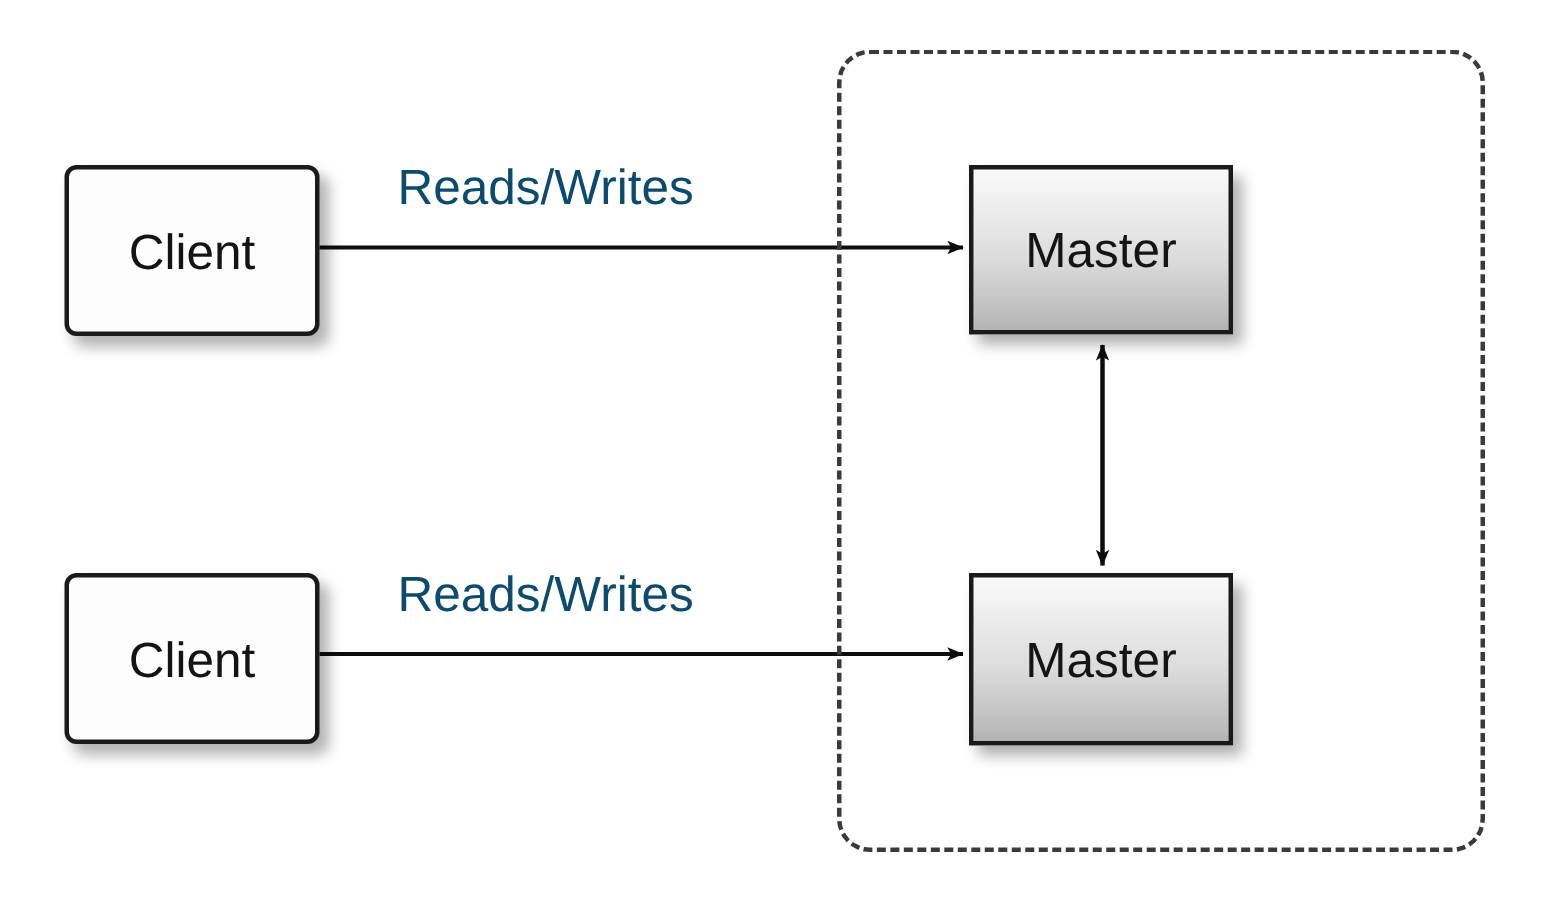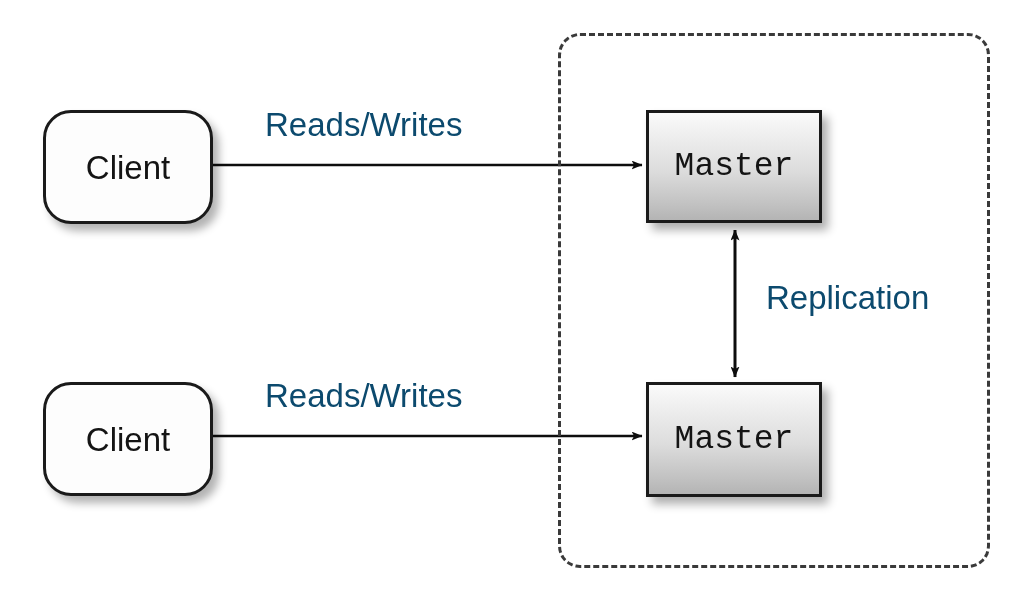--- a/index.html
+++ b/index.html
@@ -24,21 +24,21 @@
     width: 1028px;
     height: 610px;
   }
 
   
   .client-box {
     position: absolute;
     box-sizing: border-box;
     background: #fdfdfd;
     border: 3px solid #1a1a1a;
-    border-radius: 28px;
+    border-radius: 8px;
     display: flex;
     align-items: center;
     justify-content: center;
     box-shadow: 6px 7px 9px rgba(0,0,0,0.30);
     z-index: 3;
   }
   .client-box .label {
     font-size: 33px;
     color: #141414;
     letter-spacing: 0px;
@@ -49,21 +49,20 @@
   .master-box {
     position: absolute;
     box-sizing: border-box;
     border: 3px solid #1a1a1a;
     background: linear-gradient(to bottom, #fafafa 0%, #f0f0f0 18%, #dcdcdc 55%, #c2c2c2 85%, #b4b4b4 100%);
     display: flex;
     align-items: center;
     justify-content: center;
     box-shadow: 6px 7px 9px rgba(0,0,0,0.32);
     z-index: 3;
-    font-family: Liberation Mono, monospace;
   }
   .master-box .label {
     font-size: 33px;
     color: #141414;
     line-height: 1;
   }
 
   
   .dashed-group {
     position: absolute;
@@ -121,15 +120,14 @@
   </div>
 
   <div class="master-box" style="left:646px; top:382px; width:176px; height:115px;">
     <span class="label">Master</span>
   </div>
 
   <div class="edge-label" style="left:265px; top:108px;">Reads/Writes</div>
 
   <div class="edge-label" style="left:265px; top:379px;">Reads/Writes</div>
 
-  <div class="edge-label" style="left:766px; top:281px;">Replication</div>
 
 </div>
 
 </body></html>

